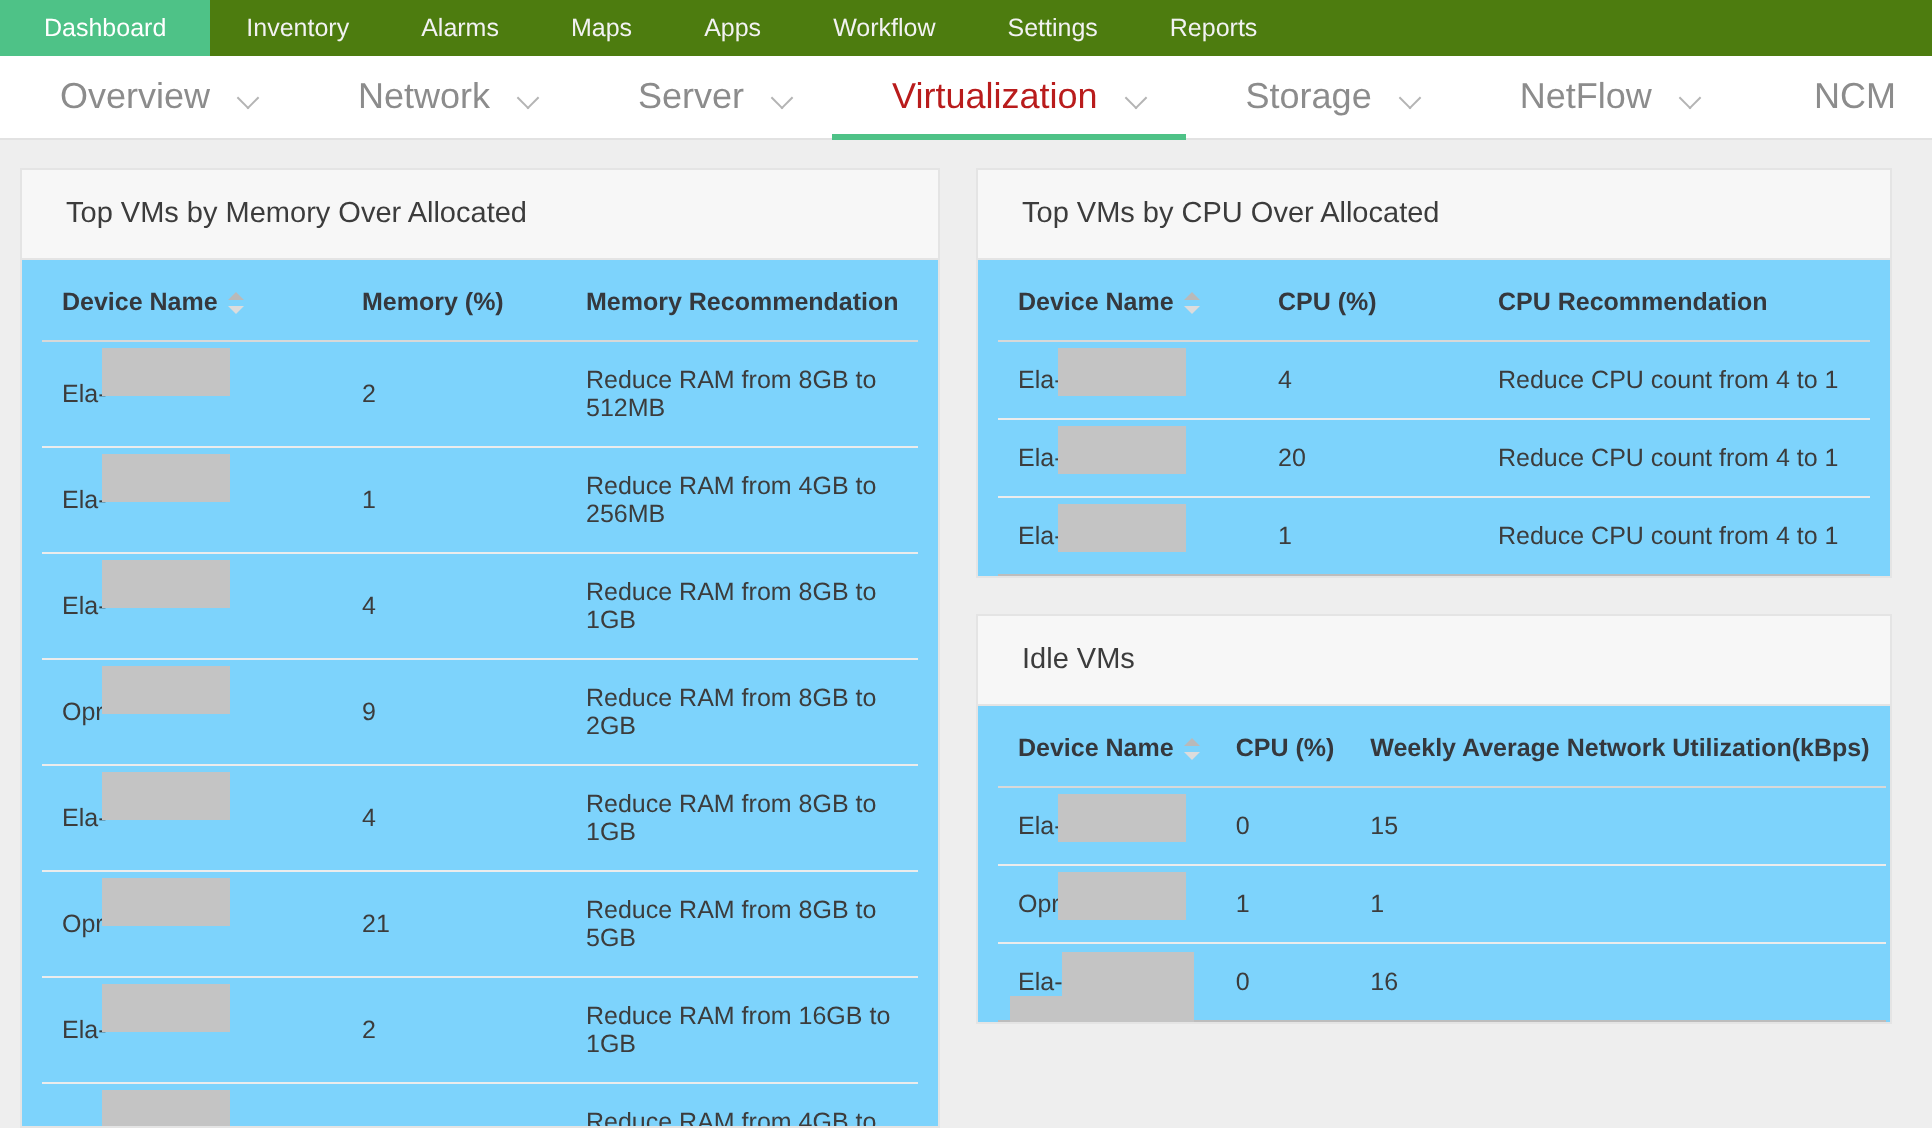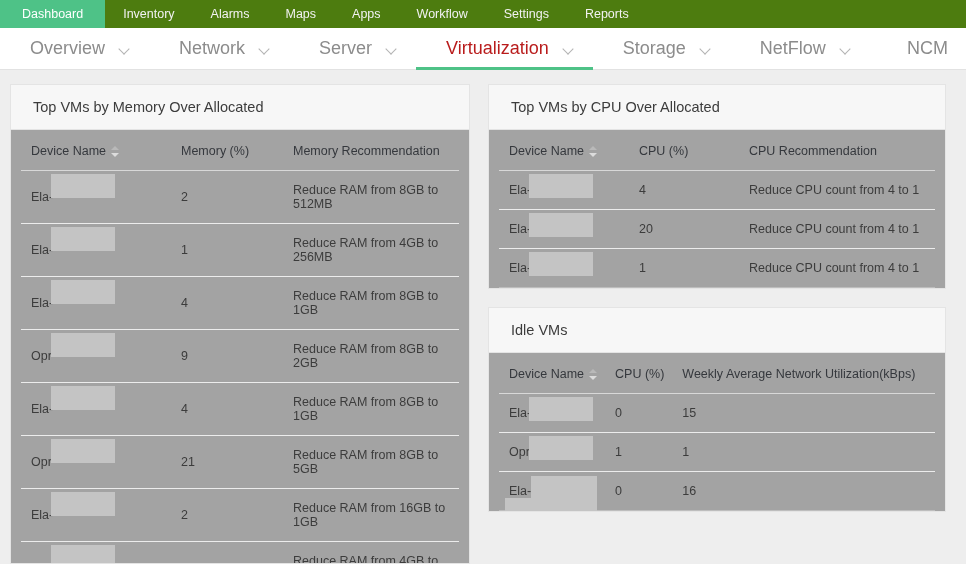--- a/index.html
+++ b/index.html
@@ -89,40 +89,40 @@
     padding: 14px 10px 0 10px;
     display: flex;
     gap: 18px;
     height: calc(564px - 70px);
   }
   .col { display: flex; flex-direction: column; gap: 18px; }
   .col-left  { width: 460px; }
   .col-right { width: 458px; }
 
   .panel {
-    background: #a3a3a3;
+    background: #7dd3fc;
     border: 1px solid #e4e4e4;
     display: flex;
     flex-direction: column;
     overflow: hidden;
   }
   .panel-head {
     background: #f7f7f7;
     border-bottom: 1px solid #e4e4e4;
     padding: 14px 22px;
     font-size: 14.5px;
     color: #3c3c3c;
   }
   .panel-body { padding: 0 10px; }
 
   table { width: 100%; border-collapse: collapse; }
   th {
     text-align: left;
     font-size: 12.5px;
-    font-weight: normal;
+    font-weight: bold;
     color: #35383d;
     padding: 14px 8px 12px 10px;
     border-bottom: 1px solid #d8d8d8;
     white-space: nowrap;
   }
   td {
     font-size: 12.5px;
     color: #3c3c3c;
     padding: 12px 8px 12px 10px;
     border-bottom: 1px solid #ececec;

